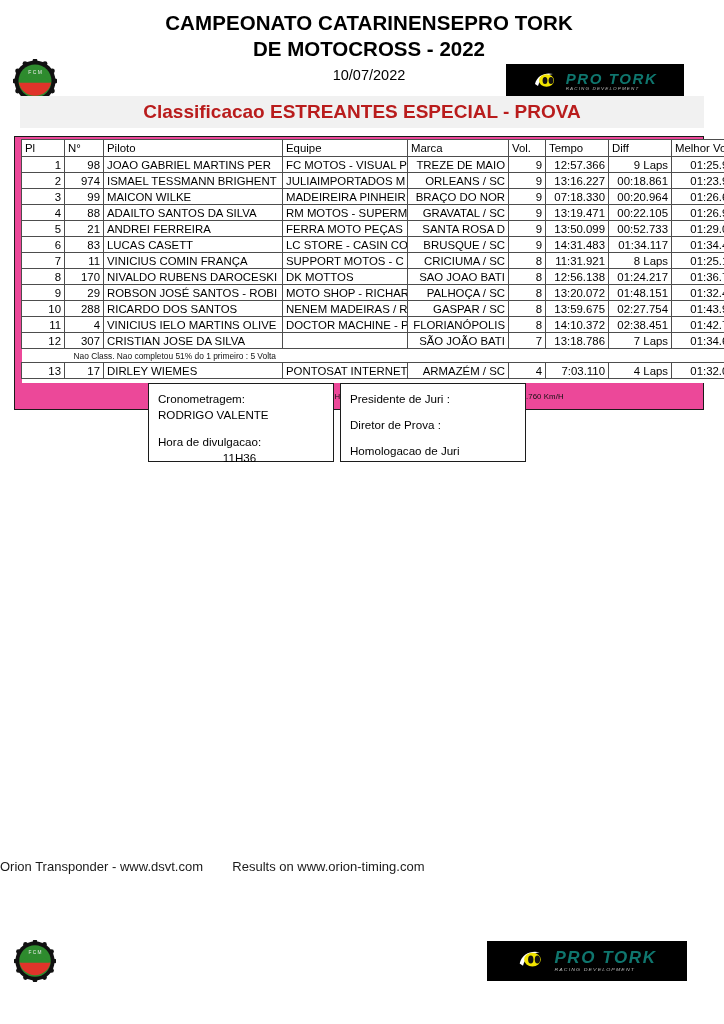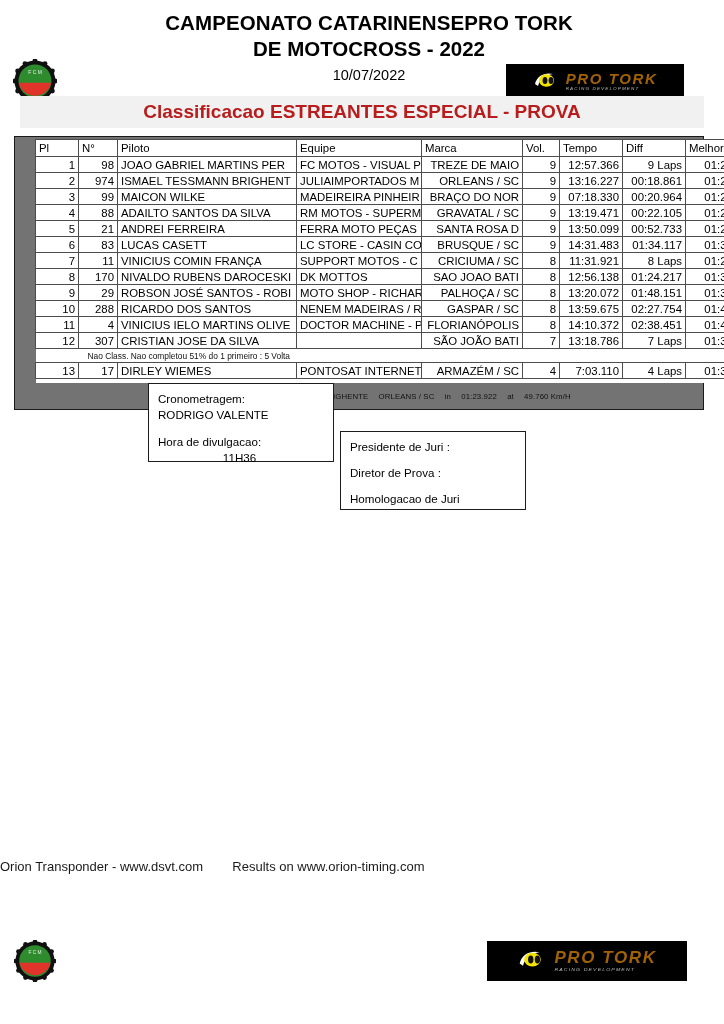--- a/index.html
+++ b/index.html
@@ -45,38 +45,38 @@
   .protork{
     position:absolute;background:#000;
     display:flex;align-items:center;justify-content:center;
   }
   .pt-top{position:absolute;left:506px;top:64px;width:178px;height:36px;}
   .pt-bot{position:absolute;left:487px;top:941px;width:200px;height:40px;}
   .pt-inner{display:flex;align-items:center;gap:5px;}
   .pt-swoosh{flex:0 0 auto;}
   .pt-words{display:flex;flex-direction:column;line-height:1;}
   .pt-name{
-    color:#a16207;font-weight:bold;font-style:italic;letter-spacing:1.6px;
+    color:#0f766e;font-weight:bold;font-style:italic;letter-spacing:1.6px;
     font-family:"Liberation Sans",sans-serif;
   }
   .pt-sub{
     color:#b9b9b9;letter-spacing:1.1px;font-style:italic;
     transform:scaleY(.8);transform-origin:left top;
   }
   .pt-top .pt-name{font-size:15px;}
   .pt-top .pt-sub{font-size:4.6px;margin-top:2px;}
   .pt-bot .pt-name{font-size:17px;}
   .pt-bot .pt-sub{font-size:5.2px;margin-top:2px;}
 
   
   .tblbox{
     position:absolute;left:14px;top:136px;width:690px;
     border:1px solid #1a1a1a;
-    background:#737373;
-    padding:2px 2px 8px 20px;
+    background:#ec4899;
+    padding:2px 2px 8px 6px;
     box-sizing:border-box;
   }
   table.res{
     border-collapse:collapse;width:684px;table-layout:fixed;
     font-size:11.4px;
   }
   table.res td,table.res th{
     border:1px solid #4d4d4d;
     padding:0 3px;
     height:15px;
@@ -114,21 +114,21 @@
   .bestlap span{margin:0 4px;}
 
   
   .sigs{position:absolute;left:148px;top:383px;display:flex;gap:6px;}
   .sigbox{
     border:1px solid #1c1c1c;background:#fff;
     box-sizing:border-box;font-size:11.6px;line-height:16px;
     padding:7px 12px 7px 9px;
   }
   .sig-a{width:186px;height:79px;}
-  .sig-b{width:186px;height:79px;margin-top:48px;}
+  .sig-b{width:186px;height:79px;}
   .sig-a .gap{height:11px;}
   .sig-a .ctr{text-align:center;}
   .sigbox .ln{margin-bottom:10px;}
   .sigbox .ln:last-child{margin-bottom:0;}
 
   
   .credits{
     position:absolute;left:0;top:859px;width:680px;text-align:left;
     font-size:13px;color:#1a1a1a;
   }

